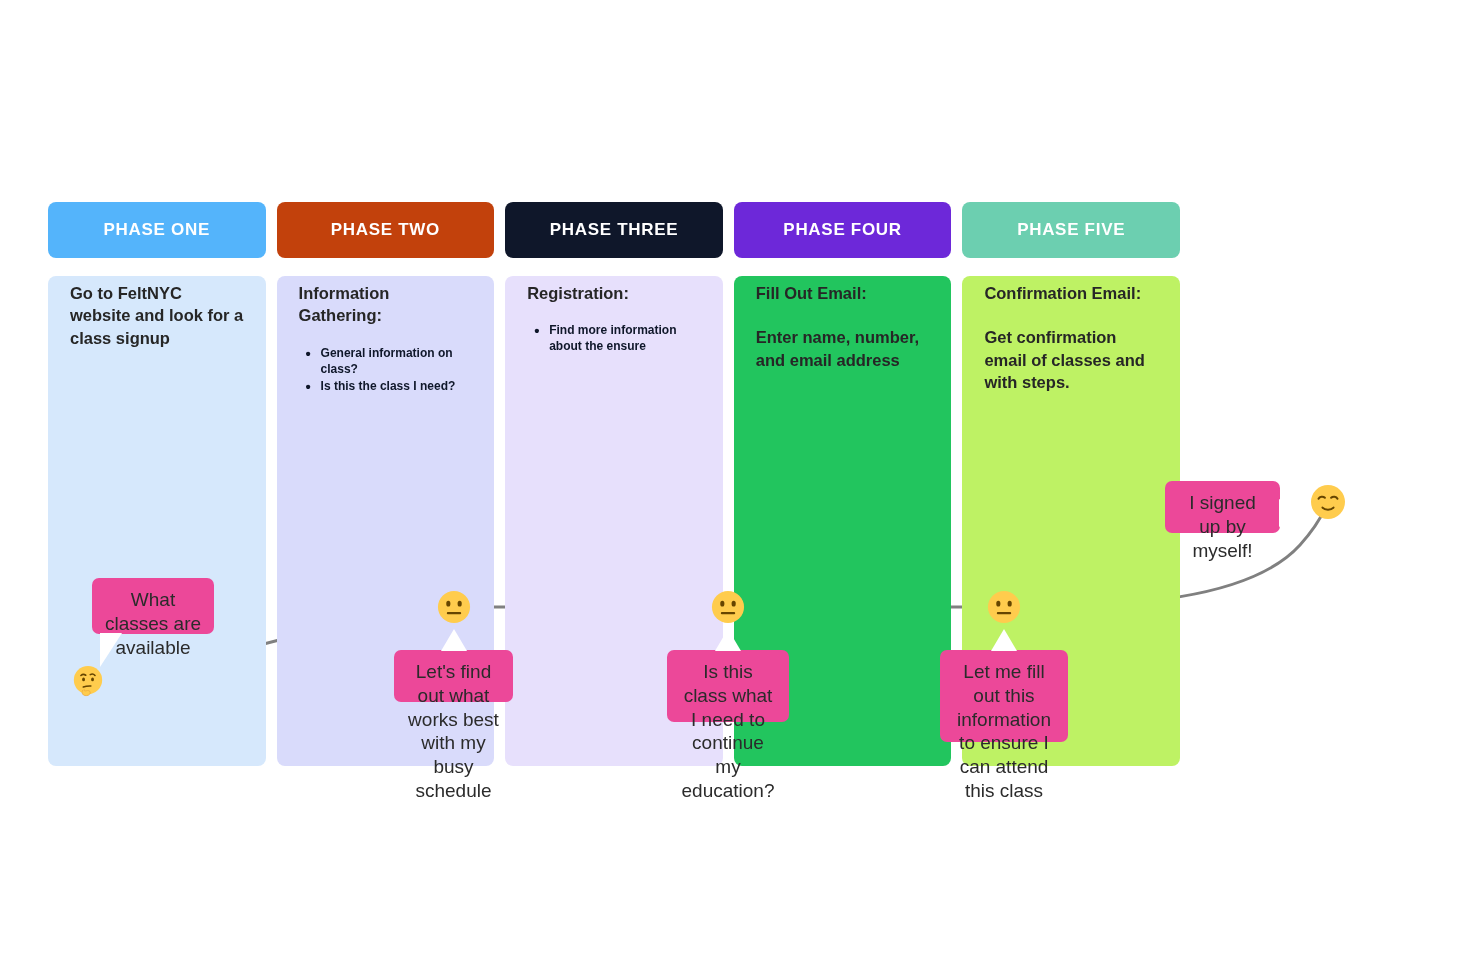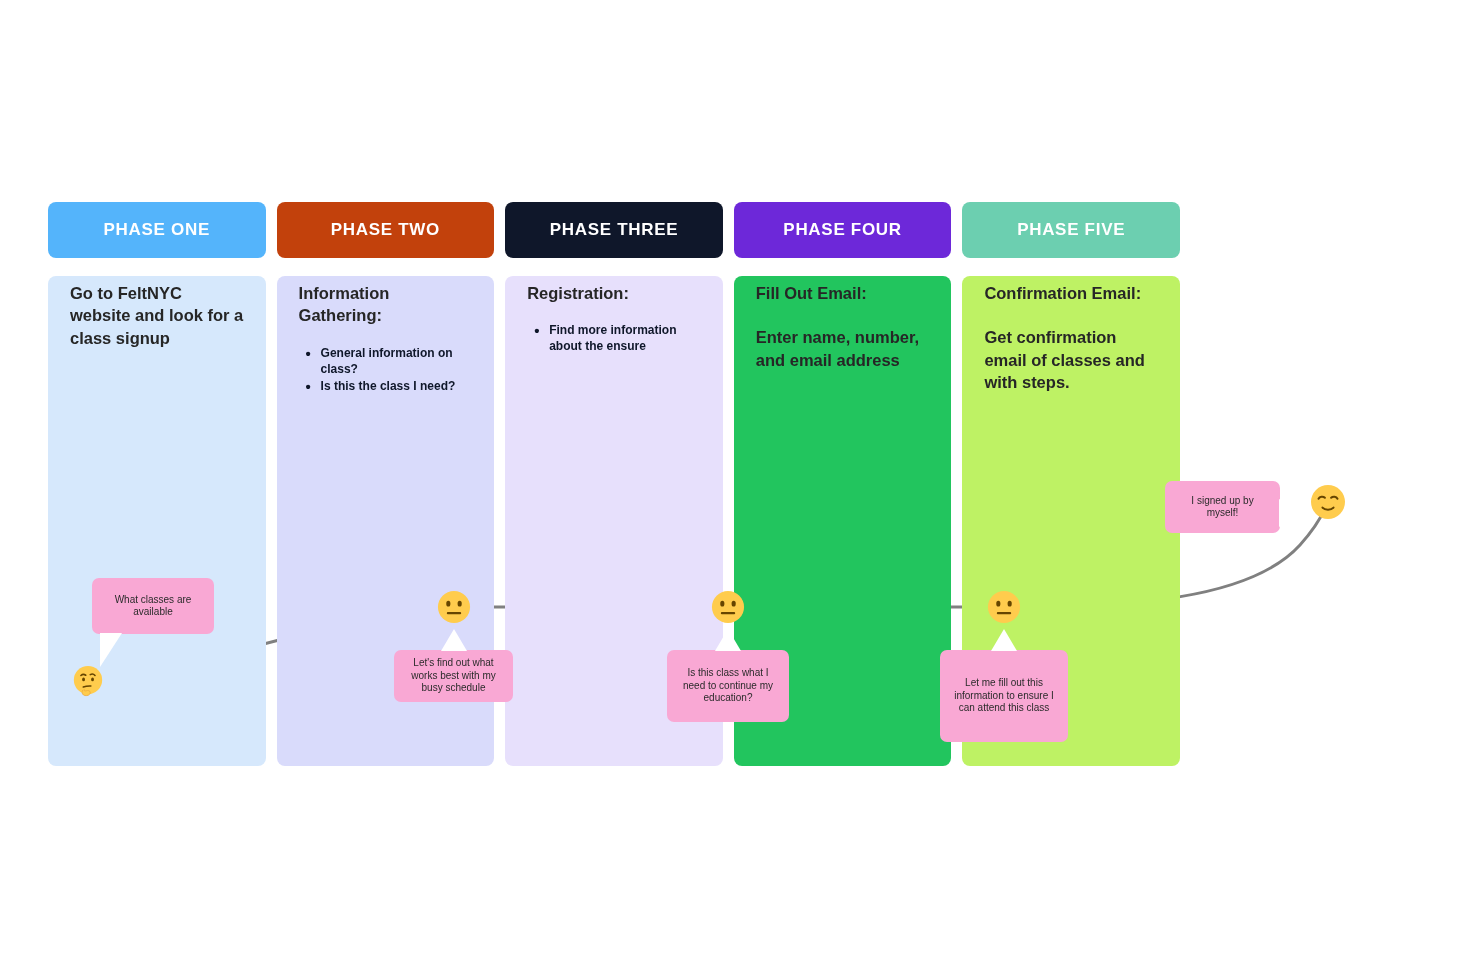--- a/index.html
+++ b/index.html
@@ -115,30 +115,29 @@
     font-size: 30px;
     line-height: 34px;
     text-align: center;
     font-family: "DejaVu Sans", sans-serif;
   }
   .emoji svg { display: block; }
 
   
   .bubble {
     position: absolute;
-    background: #f9a8d4;
+    background: #ec4899;
     border-radius: 7px;
     box-sizing: border-box;
     padding: 10px 12px;
-    font-size: 10px;
+    font-size: 19px;
     line-height: 1.25;
     color: #2b2b2b;
     text-align: center;
     display: flex;
-    align-items: center;
     justify-content: center;
   }
   .bubble .tail {
     position: absolute;
     width: 0;
     height: 0;
   }
   
   .tail-downleft {
     border-left: 0 solid transparent;

